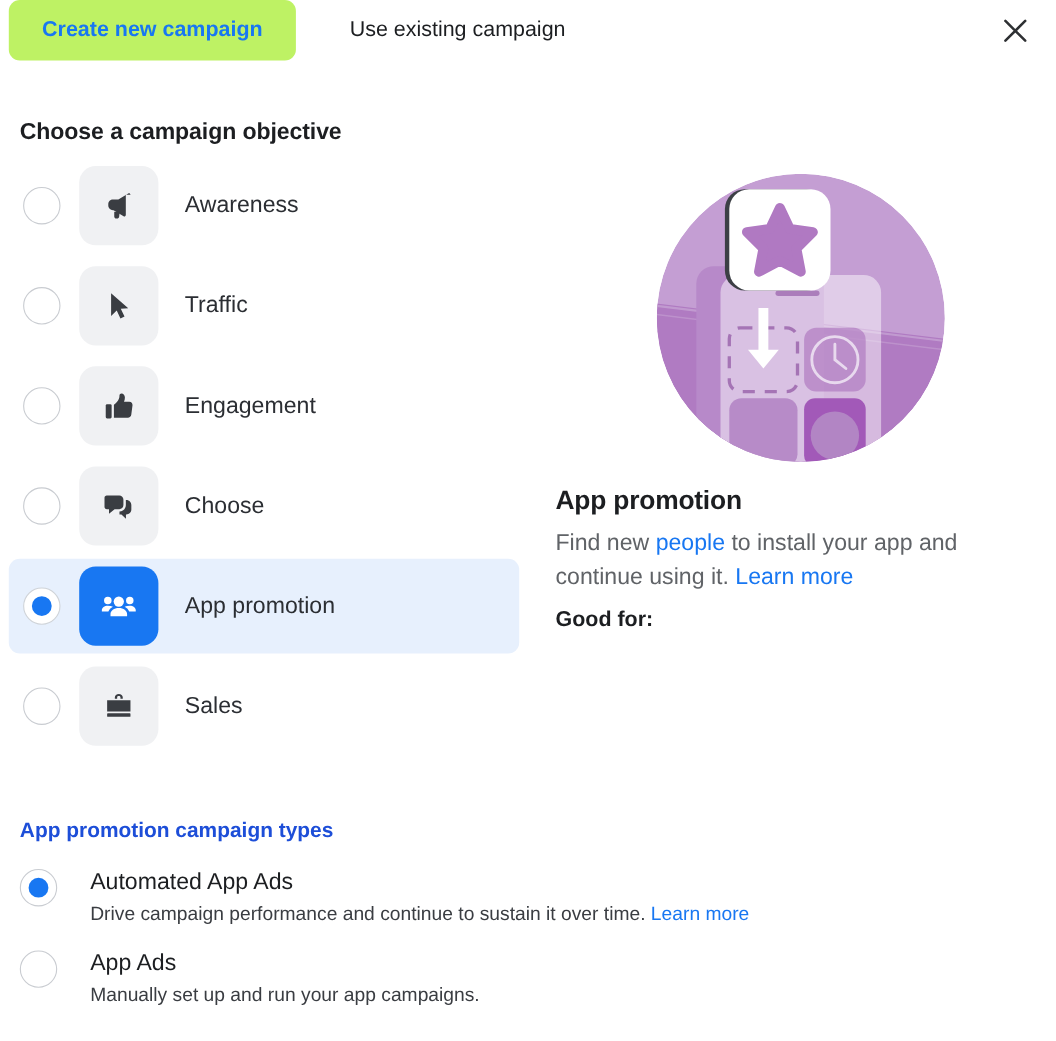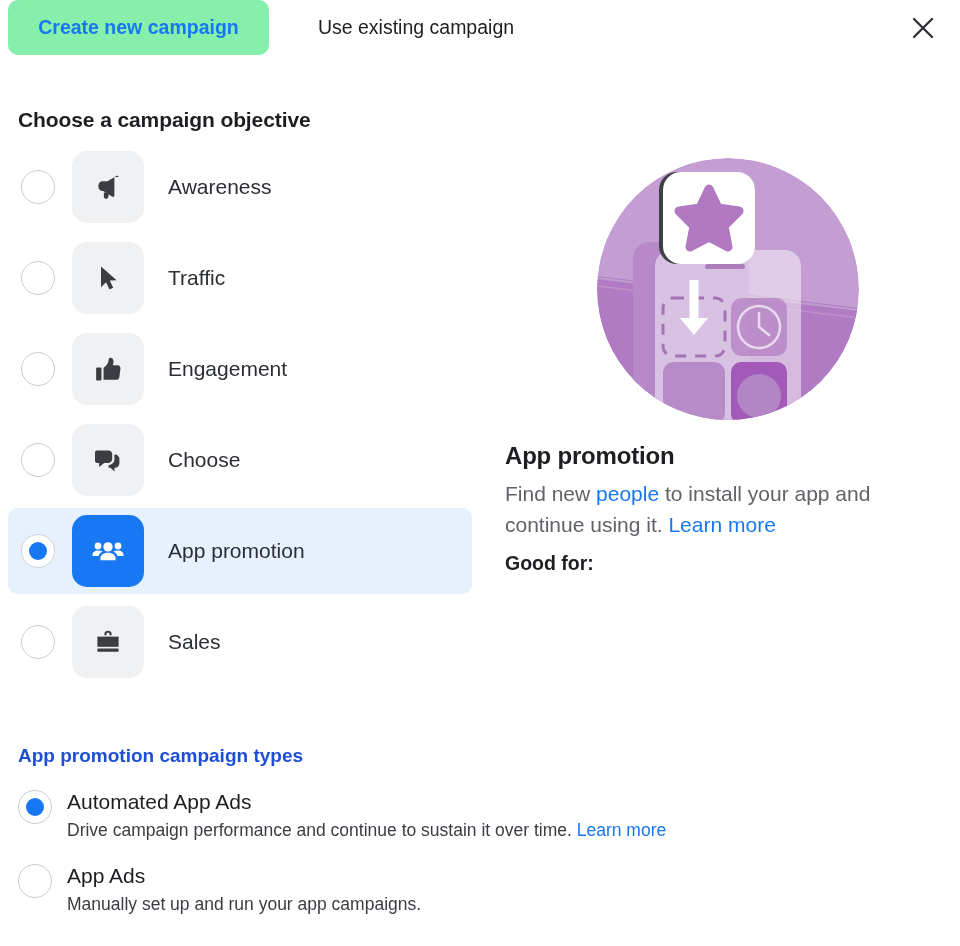--- a/index.html
+++ b/index.html
@@ -17,21 +17,21 @@
   .tab {
     position: absolute; top: 0; height: 55px;
     display: flex; align-items: center; justify-content: center;
     border-radius: 10px;
     font-size: 19.5px;
     cursor: pointer;
     white-space: nowrap;
   }
   .tab-active {
     left: 8px; width: 261px;
-    background: #86efac;
+    background: #bef264;
     color: #1877f2;
     font-weight: 700;
   }
   .tab-inactive {
     left: 285px; width: 262px;
     background: transparent;
     color: #1c1e21;
     font-weight: 400;
   }
   .close-btn {
@@ -146,21 +146,21 @@
     flex: 0 0 auto;
     width: 34px; height: 34px;
     margin-top: 1px;
     border-radius: 50%;
     border: 1.6px solid #c9ccd1;
     background: #ffffff;
     display: flex; align-items: center; justify-content: center;
   }
   .type-radio .dot { width: 18px; height: 18px; border-radius: 50%; background: #1877f2; display: none; }
   .type-radio.checked .dot { display: block; }
-  .type-text { margin-left: 15px; }
+  .type-text { margin-left: 30px; }
   .type-label { font-size: 21px; font-weight: 400; color: #1c1e21; line-height: 26px; }
   .type-desc { margin-top: 5px; font-size: 17.5px; font-weight: 400; color: #3a3d42; }
   .type-desc .link { color: #1877f2; }
 </style>
 </head>
 <body>
 
 <div class="page">
 
   <div class="tabs">

